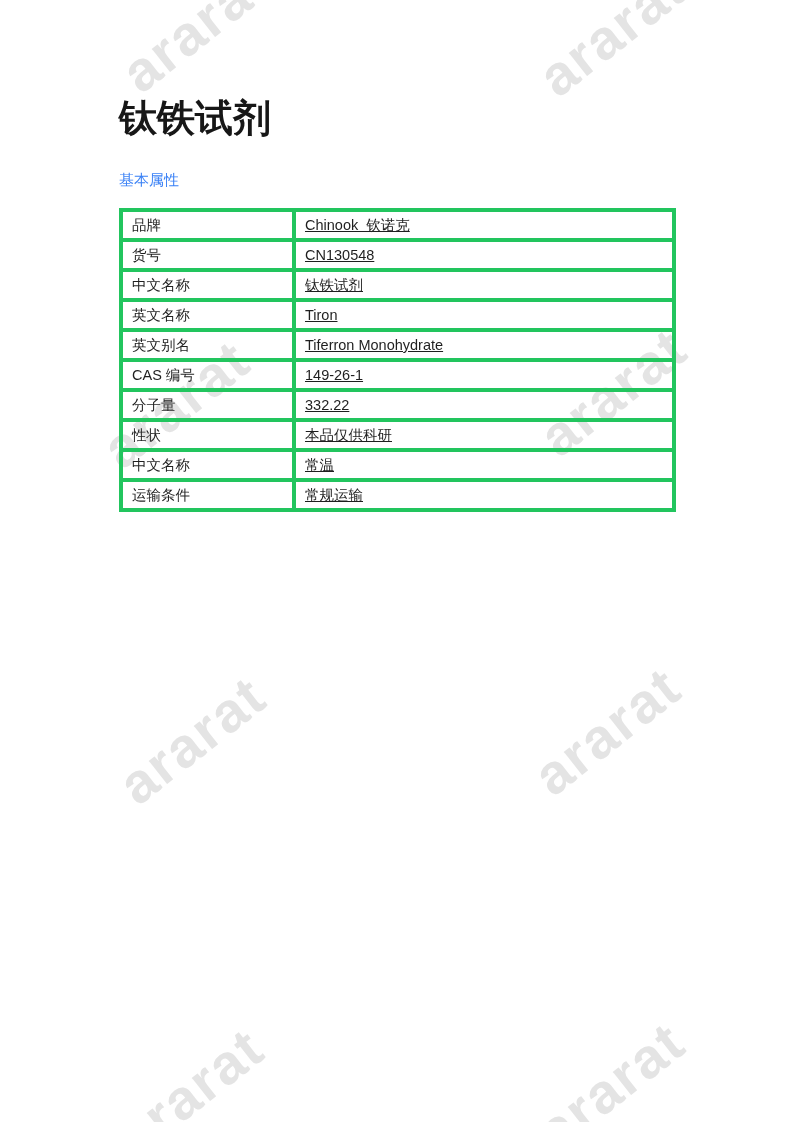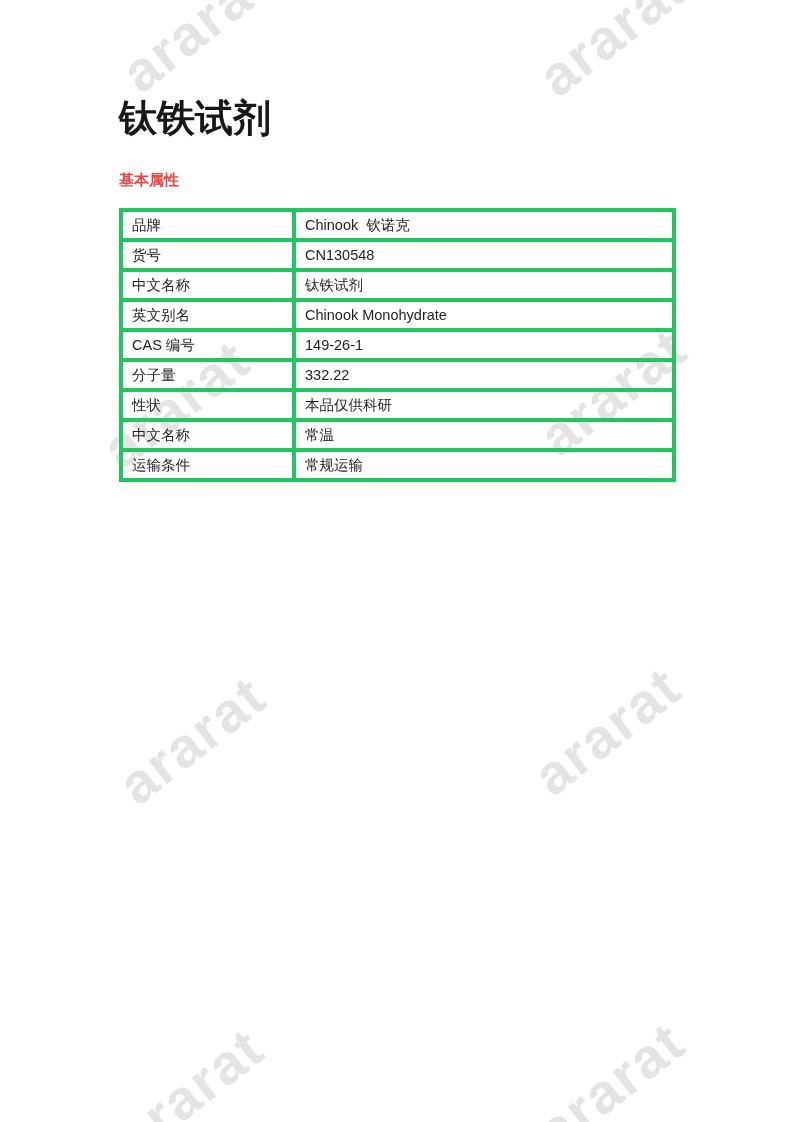--- a/index.html
+++ b/index.html
@@ -31,40 +31,40 @@
 
   h1.doc-title {
     margin: 0;
     position: absolute; left: 0; top: 97px;
     font-size: 38px; line-height: 1.15;
     font-weight: 700; color: #171717;
   }
   .section-heading {
     position: absolute; left: 0; top: 170px;
     font-size: 15px; line-height: 20px;
-    font-weight: 700; color: #ef4444;
+    font-weight: 400; color: #3b82f6;
   }
 
   table.props {
     position: absolute; left: 0; top: 208px;
     width: 557px;
     border-collapse: collapse;
     table-layout: fixed;
   }
   table.props td {
     border: 4px solid #22c55e;
     font-size: 14.5px;
     line-height: 26px;
     vertical-align: middle;
     padding: 0 9px;
     color: #1f1f1f;
     background: transparent;
   }
   td.label { width: 151px; }
-  td.value { white-space: pre-wrap; word-break: break-all; }
+  td.value { white-space: pre-wrap; word-break: break-all; text-decoration: underline; }
 </style>
 </head>
 <body>
 
 <div class="page">
 
   <div class="wm" style="left: 195px; top: 28px; color: rgb(228, 228, 228);">ararat</div>
   <div class="wm" style="left: 612px; top: 32px; color: rgb(228, 228, 228);">ararat</div>
   <div class="wm" style="left: 176px; top: 404px; color: rgb(228, 228, 228);">ararat</div>
   <div class="wm" style="left: 613px; top: 392px; color: rgb(228, 228, 228);">ararat</div>
@@ -88,24 +88,28 @@
         <td class="label">货号</td>
         <td class="value">CN130548</td>
       </tr>
 
       <tr>
         <td class="label">中文名称</td>
         <td class="value">钛铁试剂</td>
       </tr>
 
 
+      <tr>
+        <td class="label">英文名称</td>
+        <td class="value">Tiron</td>
+      </tr>
 
       <tr>
         <td class="label">英文别名</td>
-        <td class="value">Chinook Monohydrate</td>
+        <td class="value">Tiferron Monohydrate</td>
       </tr>
 
       <tr>
         <td class="label">CAS 编号</td>
         <td class="value">149-26-1</td>
       </tr>
 
 
       <tr>
         <td class="label">分子量</td>

